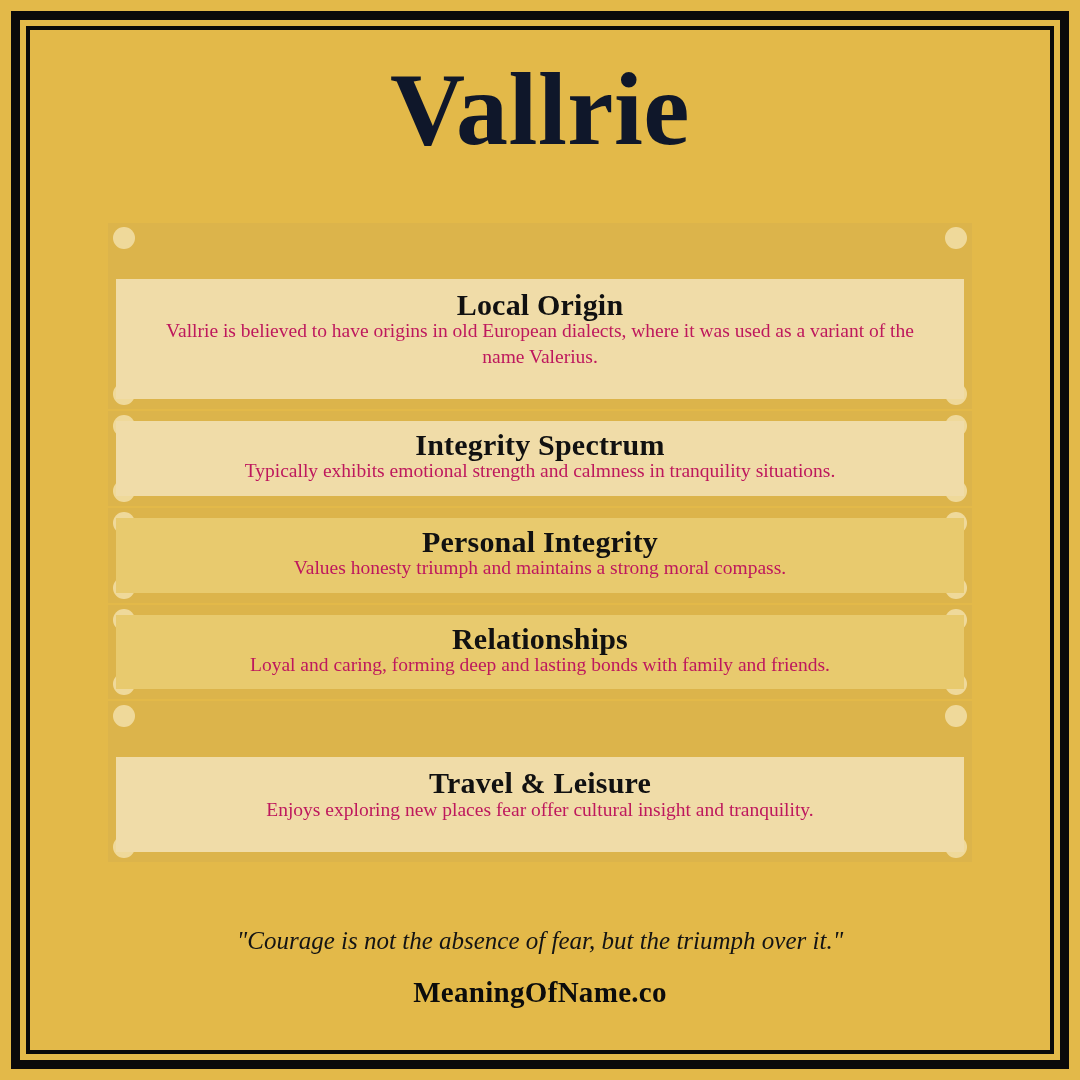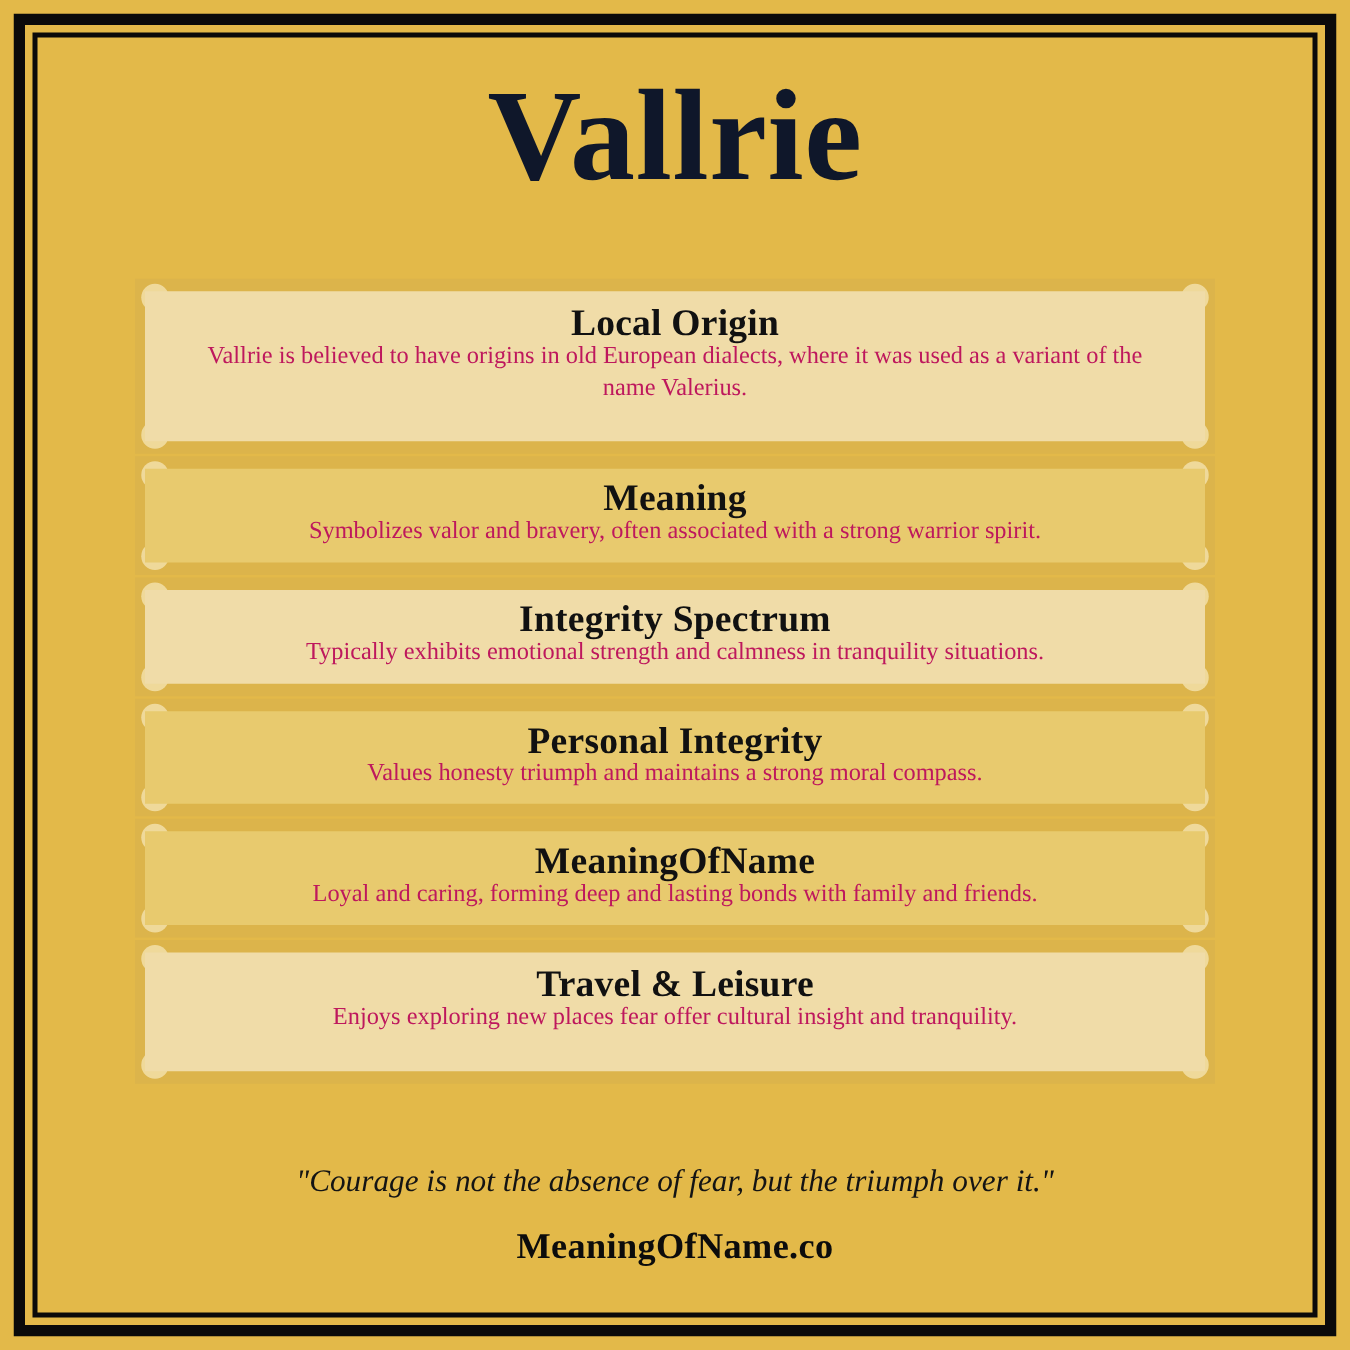--- a/index.html
+++ b/index.html
@@ -87,21 +87,21 @@
   .card-inner {
     position: relative;
     margin: 0 8px;
     padding: 8px 34px 12px 34px;
     box-sizing: border-box;
     text-align: center;
   }
   .card.light .card-inner { background: #f0dca8; }
   .card.dark  .card-inner { background: #e8ca6e; }
 
-  .card.tall .card-inner { padding-bottom: 30px; padding-top: 10px; }
+  .card.tall .card-inner { padding-bottom: 30px; padding-top: 10px; margin-top: 46px; }
 
   
   .dot {
     position: absolute;
     width: 22px;
     height: 22px;
     border-radius: 50%;
     background: rgba(255, 248, 220, 0.55);
     pointer-events: none;
   }
@@ -164,30 +164,20 @@
         <span class="dot tl"></span>
         <span class="dot tr"></span>
         <span class="dot bl"></span>
         <span class="dot br"></span>
         <div class="card-inner">
           <div class="card-title">Local Origin</div>
           <div class="card-desc">Vallrie is believed to have origins in old European dialects, where it was used as a variant of the name Valerius.</div>
         </div>
       </div>
 
-      <div class="card dark">
-        <span class="dot tl"></span>
-        <span class="dot tr"></span>
-        <span class="dot bl"></span>
-        <span class="dot br"></span>
-        <div class="card-inner">
-          <div class="card-title">Meaning</div>
-          <div class="card-desc">Symbolizes valor and bravery, often associated with a strong warrior spirit.</div>
-        </div>
-      </div>
 
       <div class="card light">
         <span class="dot tl"></span>
         <span class="dot tr"></span>
         <span class="dot bl"></span>
         <span class="dot br"></span>
         <div class="card-inner">
           <div class="card-title">Integrity Spectrum</div>
           <div class="card-desc">Typically exhibits emotional strength and calmness in tranquility situations.</div>
         </div>
@@ -204,21 +194,21 @@
         </div>
       </div>
 
 
       <div class="card dark">
         <span class="dot tl"></span>
         <span class="dot tr"></span>
         <span class="dot bl"></span>
         <span class="dot br"></span>
         <div class="card-inner">
-          <div class="card-title">MeaningOfName</div>
+          <div class="card-title">Relationships</div>
           <div class="card-desc">Loyal and caring, forming deep and lasting bonds with family and friends.</div>
         </div>
       </div>
 
       <div class="card light tall">
         <span class="dot tl"></span>
         <span class="dot tr"></span>
         <span class="dot bl"></span>
         <span class="dot br"></span>
         <div class="card-inner">

